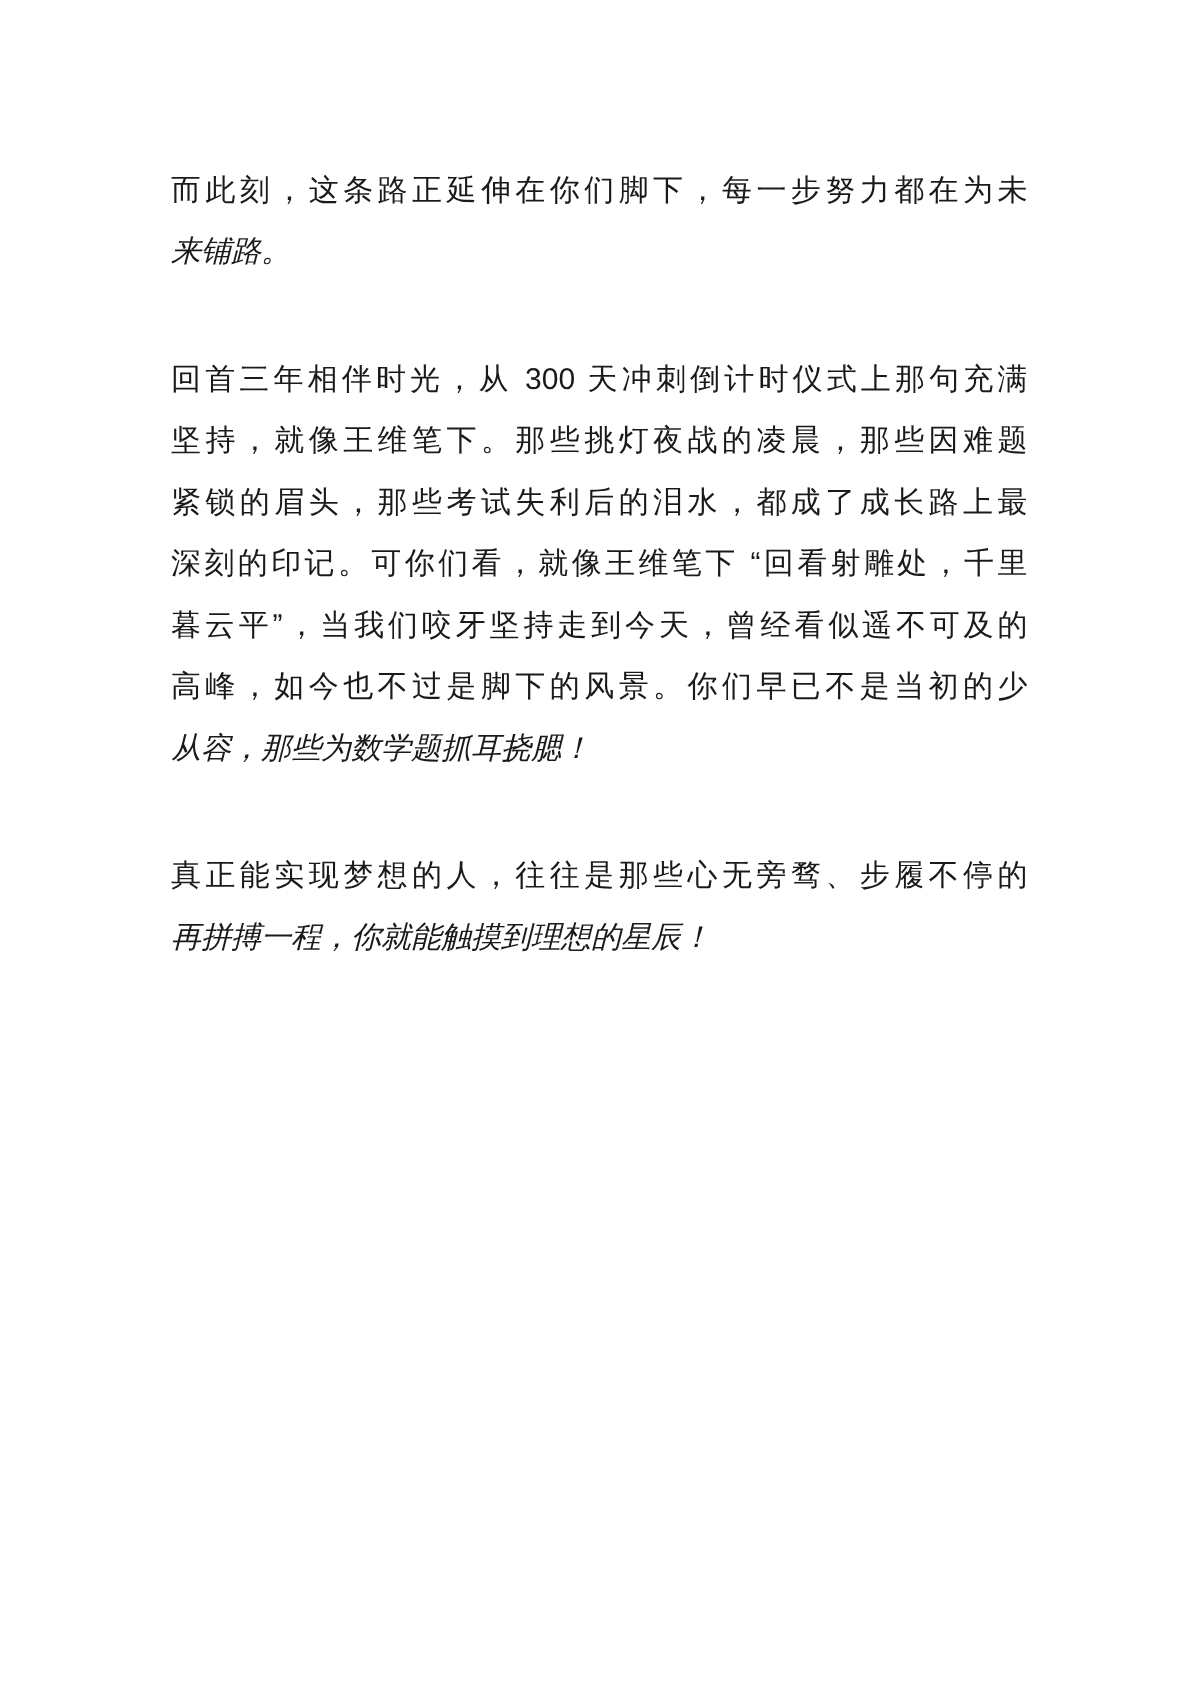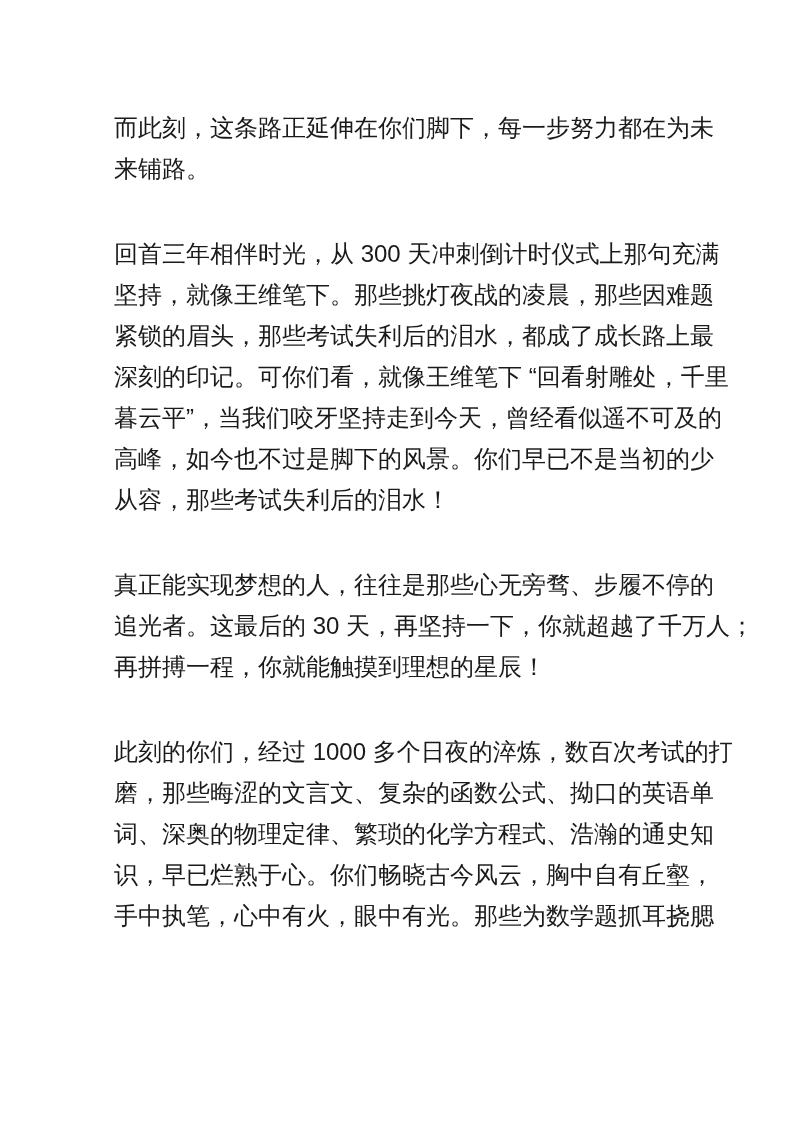--- a/index.html
+++ b/index.html
@@ -9,66 +9,59 @@
   }
   .page {
     position: relative;
     width: 793px;
     height: 1122px;
     margin: 0 auto;
     background: #ffffff;
     box-sizing: border-box;
     padding: 107px 108px 0 114px;
     font-family: "Liberation Sans", sans-serif;
-    font-size: 24px;
+    font-size: 20px;
     line-height: 41px;
     color: #1a1a1a;
     overflow: hidden;
   }
   .para {
     margin: 0 0 44px 0;
   }
   .line {
     text-align: justify;
     text-align-last: justify;
     white-space: nowrap;
     overflow: visible;
   }
   .line.para-end {
     text-align: center;
     text-align-last: left;
+    font-style: italic;
   }
 </style>
 </head>
 <body>
 
 <div class="page">
 
   <div class="para">
     <div class="line">而此刻，这条路正延伸在你们脚下，每一步努力都在为未</div>
     <div class="line para-end">来铺路。</div>
   </div>
 
   <div class="para">
     <div class="line">回首三年相伴时光，从 300 天冲刺倒计时仪式上那句充满</div>
     <div class="line">坚持，就像王维笔下。那些挑灯夜战的凌晨，那些因难题</div>
     <div class="line">紧锁的眉头，那些考试失利后的泪水，都成了成长路上最</div>
     <div class="line">深刻的印记。可你们看，就像王维笔下 “回看射雕处，千里</div>
     <div class="line">暮云平”，当我们咬牙坚持走到今天，曾经看似遥不可及的</div>
     <div class="line">高峰，如今也不过是脚下的风景。你们早已不是当初的少</div>
-    <div class="line para-end">从容，那些考试失利后的泪水！</div>
+    <div class="line para-end">从容，那些为数学题抓耳挠腮！</div>
   </div>
 
   <div class="para">
     <div class="line">真正能实现梦想的人，往往是那些心无旁骛、步履不停的</div>
-    <div class="line">追光者。这最后的 30 天，再坚持一下，你就超越了千万人；</div>
     <div class="line para-end">再拼搏一程，你就能触摸到理想的星辰！</div>
   </div>
 
-  <div class="para">
-    <div class="line">此刻的你们，经过 1000 多个日夜的淬炼，数百次考试的打</div>
-    <div class="line">磨，那些晦涩的文言文、复杂的函数公式、拗口的英语单</div>
-    <div class="line">词、深奥的物理定律、繁琐的化学方程式、浩瀚的通史知</div>
-    <div class="line">识，早已烂熟于心。你们畅晓古今风云，胸中自有丘壑，</div>
-    <div class="line">手中执笔，心中有火，眼中有光。那些为数学题抓耳挠腮</div>
-  </div>
 
 </div>
 
 </body></html>

